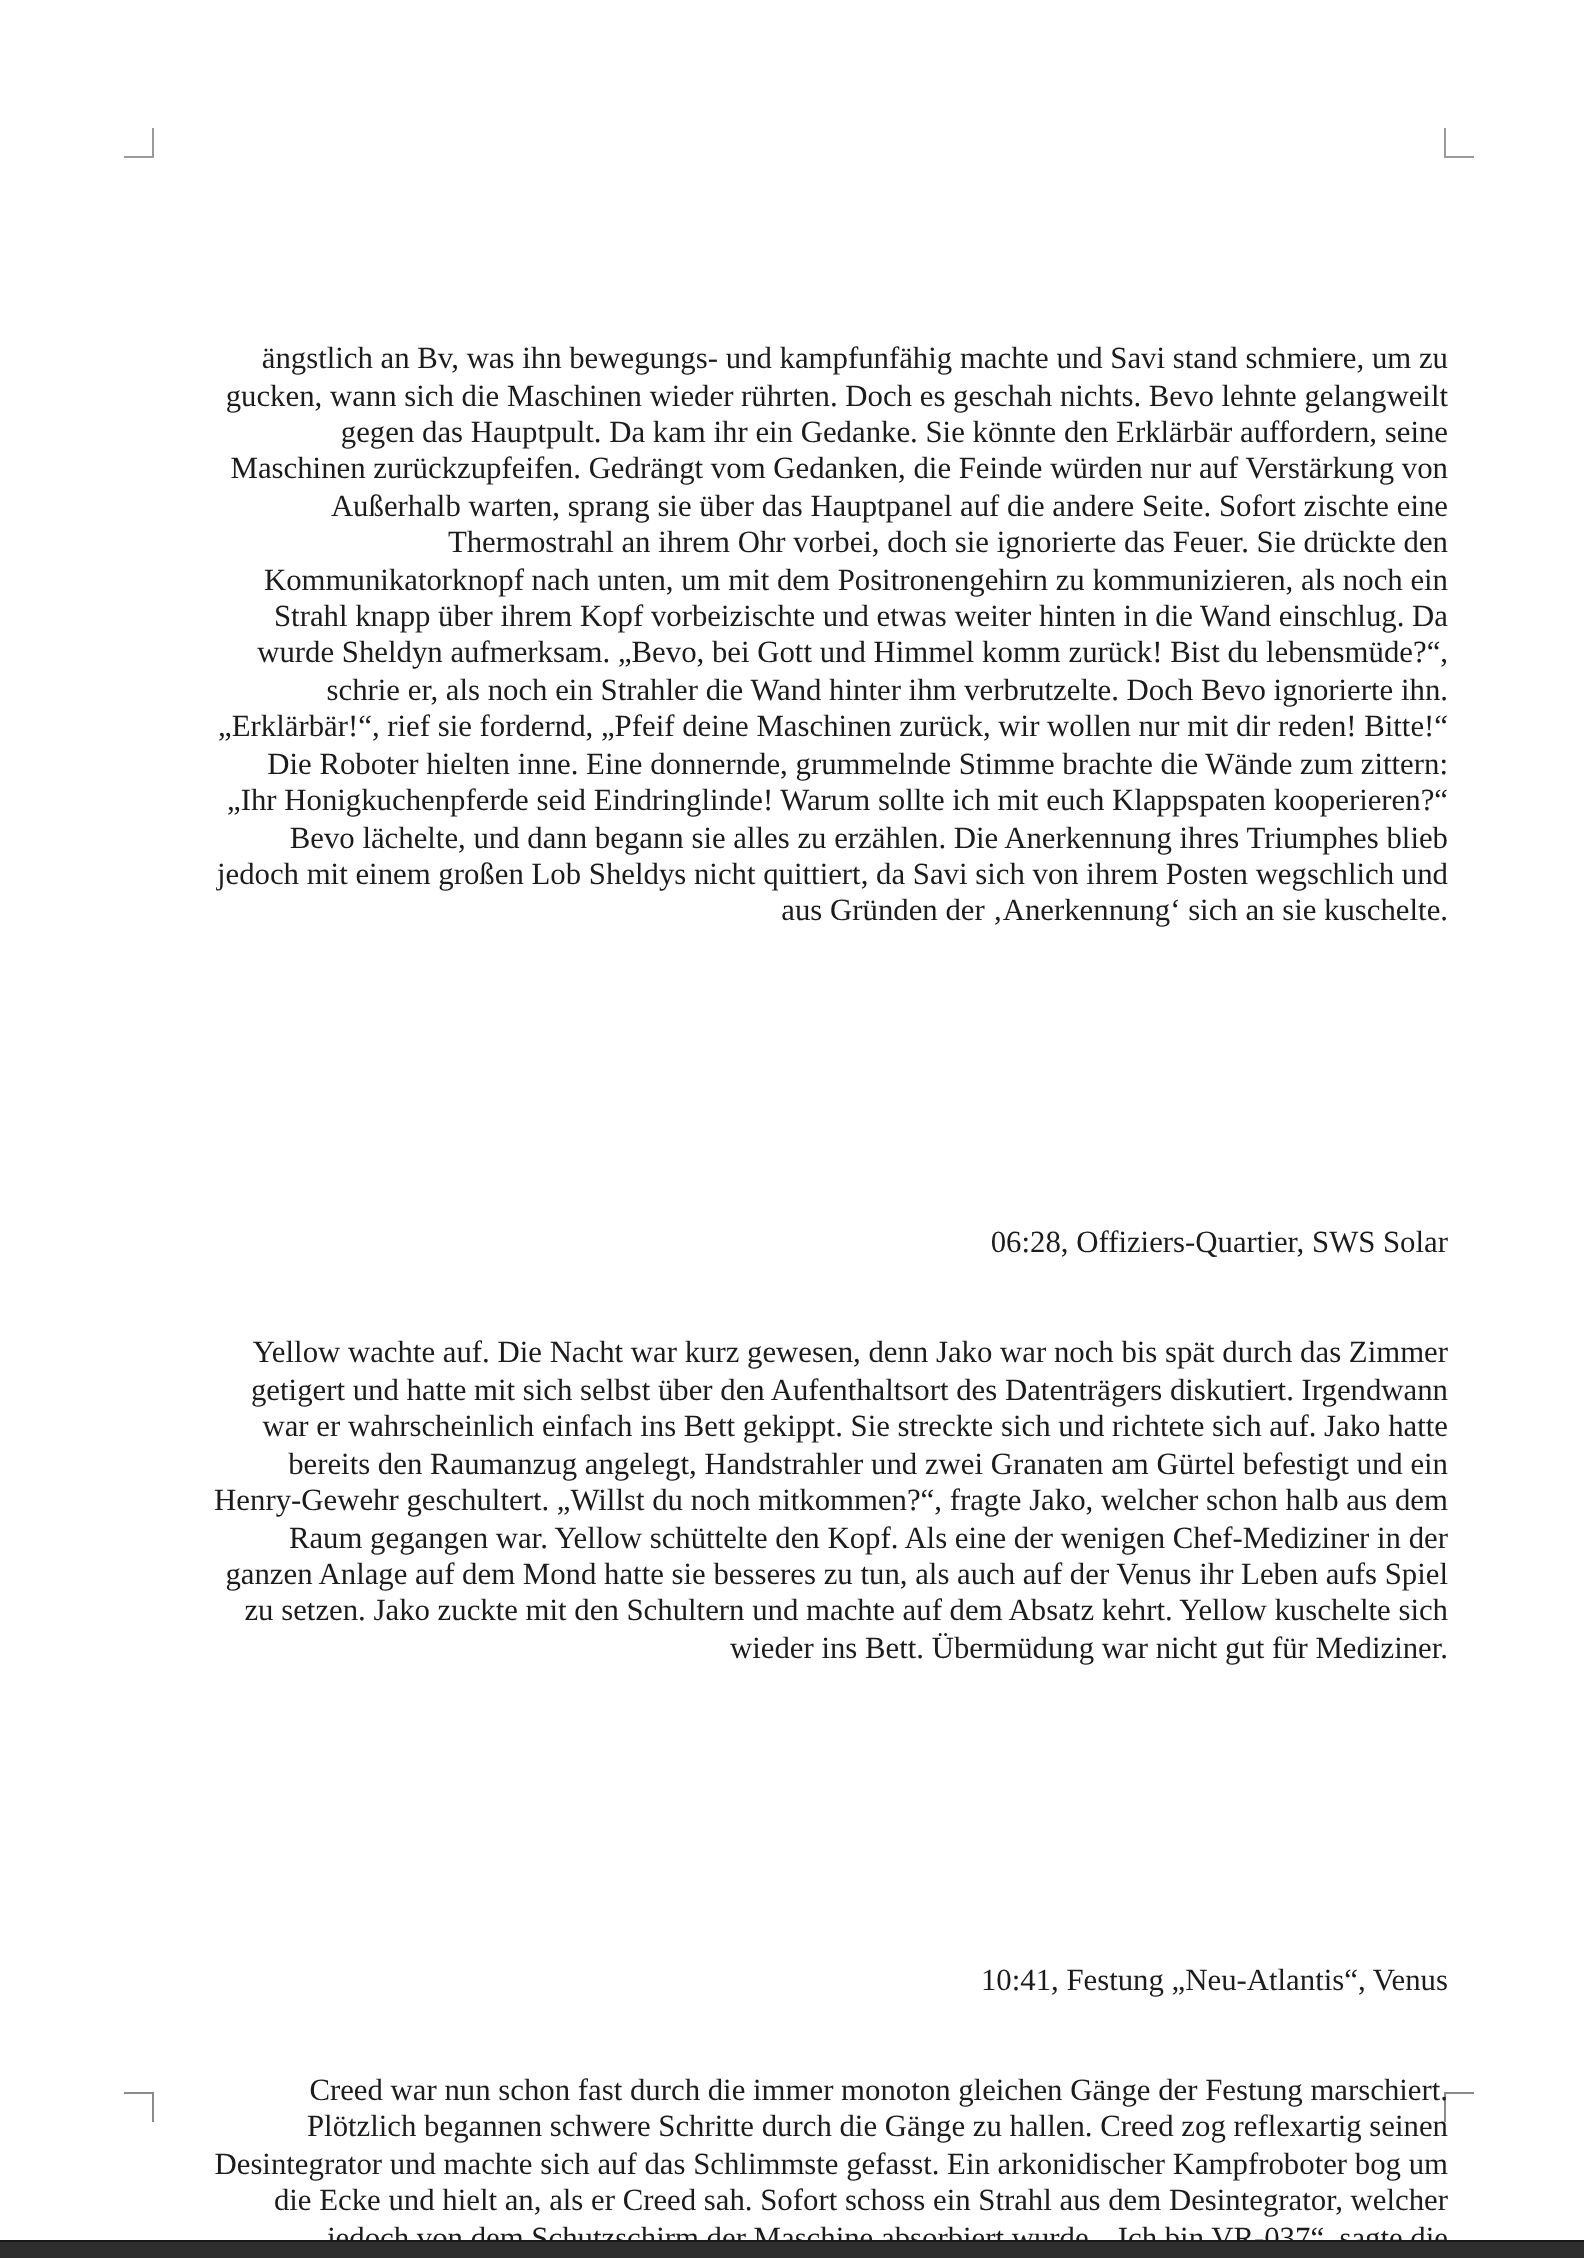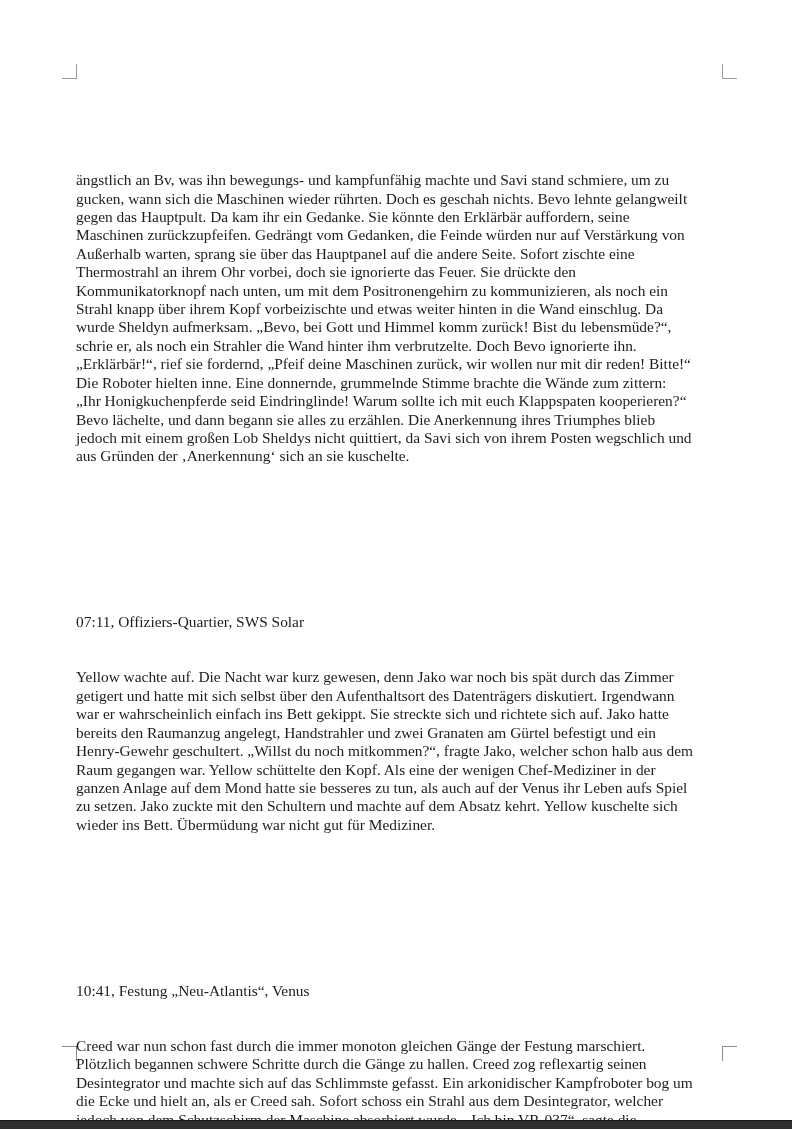--- a/index.html
+++ b/index.html
@@ -42,20 +42,21 @@
     white-space: pre;           
     letter-spacing: 0;
   }
   .block {
     margin: 0 0 18.42px 0;      
   }
   .block:last-child { margin-bottom: 0; }
   .heading, .para {
     font-weight: normal;
     margin: 0;
+    text-align: right;
   }
 
   .bottom-bar {
     position: absolute;
     left: 0;
     bottom: 0;
     width: 792px;
     height: 8px;
     background: #2e2e2e;
     border-top: 1px solid #181818;
@@ -86,21 +87,21 @@
 schrie er, als noch ein Strahler die Wand hinter ihm verbrutzelte. Doch Bevo ignorierte ihn.
 „Erklärbär!“, rief sie fordernd, „Pfeif deine Maschinen zurück, wir wollen nur mit dir reden! Bitte!“
 Die Roboter hielten inne. Eine donnernde, grummelnde Stimme brachte die Wände zum zittern:
 „Ihr Honigkuchenpferde seid Eindringlinde! Warum sollte ich mit euch Klappspaten kooperieren?“
 Bevo lächelte, und dann begann sie alles zu erzählen. Die Anerkennung ihres Triumphes blieb
 jedoch mit einem großen Lob Sheldys nicht quittiert, da Savi sich von ihrem Posten wegschlich und
 aus Gründen der ‚Anerkennung‘ sich an sie kuschelte.</p>
     </div>
 
     <div class="block">
-      <p class="heading">07:11, Offiziers-Quartier, SWS Solar</p>
+      <p class="heading">06:28, Offiziers-Quartier, SWS Solar</p>
       <p class="para">Yellow wachte auf. Die Nacht war kurz gewesen, denn Jako war noch bis spät durch das Zimmer
 getigert und hatte mit sich selbst über den Aufenthaltsort des Datenträgers diskutiert. Irgendwann
 war er wahrscheinlich einfach ins Bett gekippt. Sie streckte sich und richtete sich auf. Jako hatte
 bereits den Raumanzug angelegt, Handstrahler und zwei Granaten am Gürtel befestigt und ein
 Henry-Gewehr geschultert. „Willst du noch mitkommen?“, fragte Jako, welcher schon halb aus dem
 Raum gegangen war. Yellow schüttelte den Kopf. Als eine der wenigen Chef-Mediziner in der
 ganzen Anlage auf dem Mond hatte sie besseres zu tun, als auch auf der Venus ihr Leben aufs Spiel
 zu setzen. Jako zuckte mit den Schultern und machte auf dem Absatz kehrt. Yellow kuschelte sich
 wieder ins Bett. Übermüdung war nicht gut für Mediziner.</p>
     </div>

